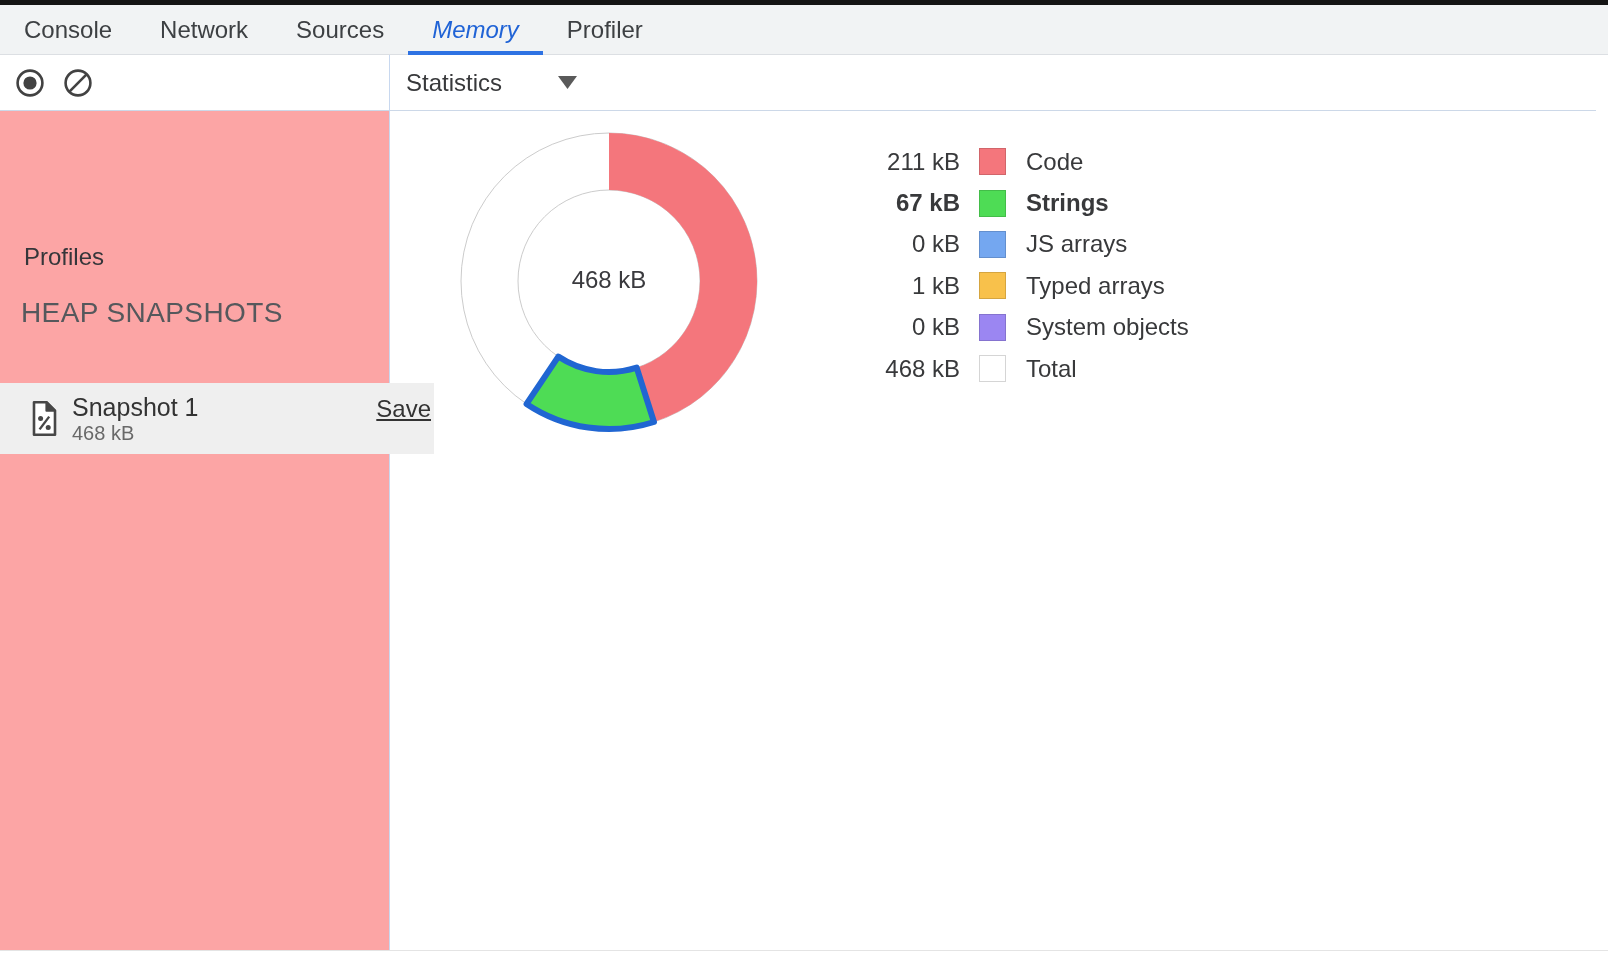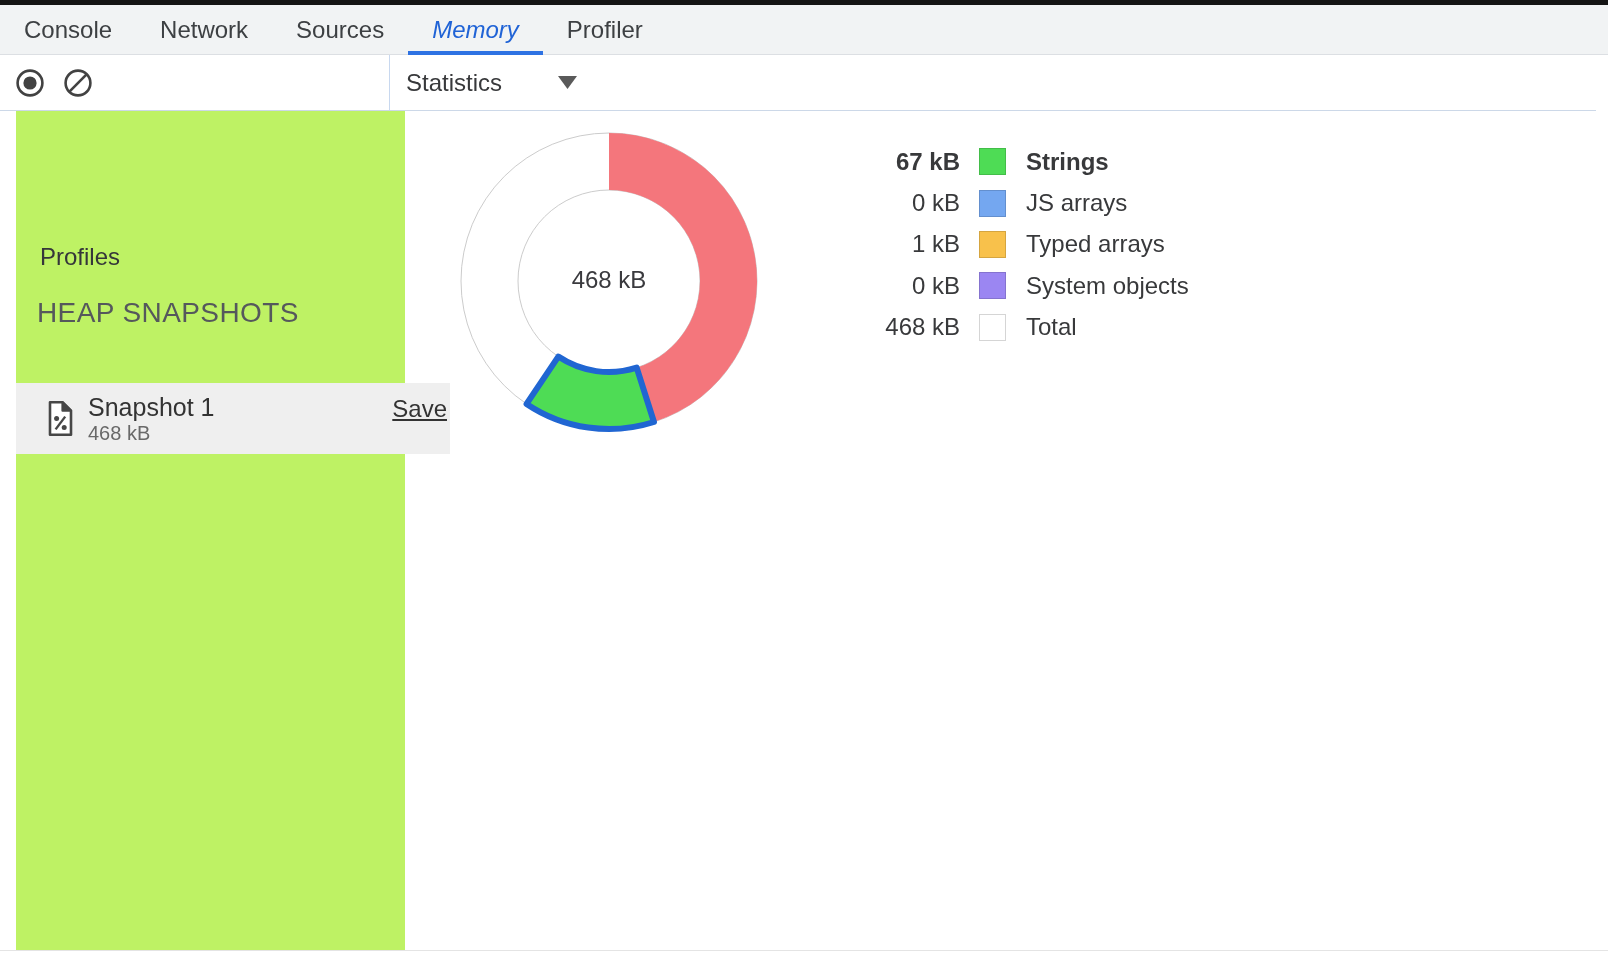--- a/index.html
+++ b/index.html
@@ -31,21 +31,21 @@
   .view-select {
     position: absolute; left: 406px; top: 0; height: 55px;
     display: flex; align-items: center; cursor: pointer;
   }
   .view-select-label { font-size: 24px; color: #38393b; }
   .view-select-caret { position: absolute; left: 152px; top: 21px; }
 
   .vdivider { position: absolute; left: 389px; top: 55px; width: 1px; height: 895px; background: #c8d8ef; }
   .bottom-line { position: absolute; left: 0; top: 950px; width: 1608px; height: 1px; background: #e4e4e4; }
 
-  .sidebar { position: absolute; left: 16px; top: 111px; width: 389px; height: 839px; background: #bef264; }
+  .sidebar { position: absolute; left: 0; top: 111px; width: 389px; height: 839px; background: #fca5a5; }
   .profiles-title { position: absolute; left: 24px; top: 132px; font-size: 24px; color: #35363a; }
   .section-title { position: absolute; left: 21px; top: 186px; font-size: 28px; color: #55585c; letter-spacing: 0.4px; }
 
   .snapshot-row { position: absolute; left: 0; top: 224px; width: 434px; height: 71px; background: #efefef; cursor: pointer; margin-top: 48px; }
   .snapshot-icon { position: absolute; left: 30px; top: 17px; }
   .snapshot-name { position: absolute; left: 72px; top: 10px; font-size: 25px; color: #333; }
   .snapshot-size { position: absolute; left: 72px; top: 39px; font-size: 20px; color: #696969; }
   .snapshot-save { position: absolute; right: 3px; top: 12px; font-size: 24px; color: #333; text-decoration: underline; cursor: pointer; }
 
   .chart-svg { position: absolute; left: 439px; top: 111px; width: 340px; height: 340px; }
@@ -122,20 +122,25 @@
 <svg class="chart-svg" viewBox="0 0 340 340">
     <circle cx="170" cy="170" r="148" fill="none" stroke="#cccccc" stroke-width="1"></circle>
     <circle cx="170" cy="170" r="91" fill="none" stroke="#cccccc" stroke-width="1"></circle>
     <path d="M 170 22 A 148 148 0 0 1 214.97796332098852 310.9999390620287 L 197.65536933925645 256.6959084773285 A 91 91 0 0 0 170 79 Z" fill="#f4767c"></path>
     <path d="M 87.56920614768694 292.9193403207057 A 148 148 0 0 1 85.92641748378891 291.8016121522611 L 118.3061080474648 244.89153179632274 A 91 91 0 0 0 119.316201077294 245.57878357556905 Z" fill="#f8c14b"></path>
     <path d="M 214.97796332098852 310.9999390620287 A 148 148 0 0 1 87.56920614768694 292.9193403207057 L 119.316201077294 245.57878357556905 A 91 91 0 0 0 197.65536933925645 256.6959084773285 Z" fill="#4edc55" stroke="#2066d2" stroke-width="6" stroke-linejoin="round"></path>
   </svg>
 <div class="chart-center-label">468 kB</div>
 
 <div class="legend">
+    <div class="legend-row">
+      <div class="legend-value">211 kB</div>
+      <div class="legend-swatch" style="background: rgb(244, 118, 124);"></div>
+      <div class="legend-label">Code</div>
+    </div>
     <div class="legend-row selected">
       <div class="legend-value">67 kB</div>
       <div class="legend-swatch" style="background: rgb(78, 220, 85);"></div>
       <div class="legend-label">Strings</div>
     </div>
     <div class="legend-row">
       <div class="legend-value">0 kB</div>
       <div class="legend-swatch" style="background: rgb(116, 167, 240);"></div>
       <div class="legend-label">JS arrays</div>
     </div>

